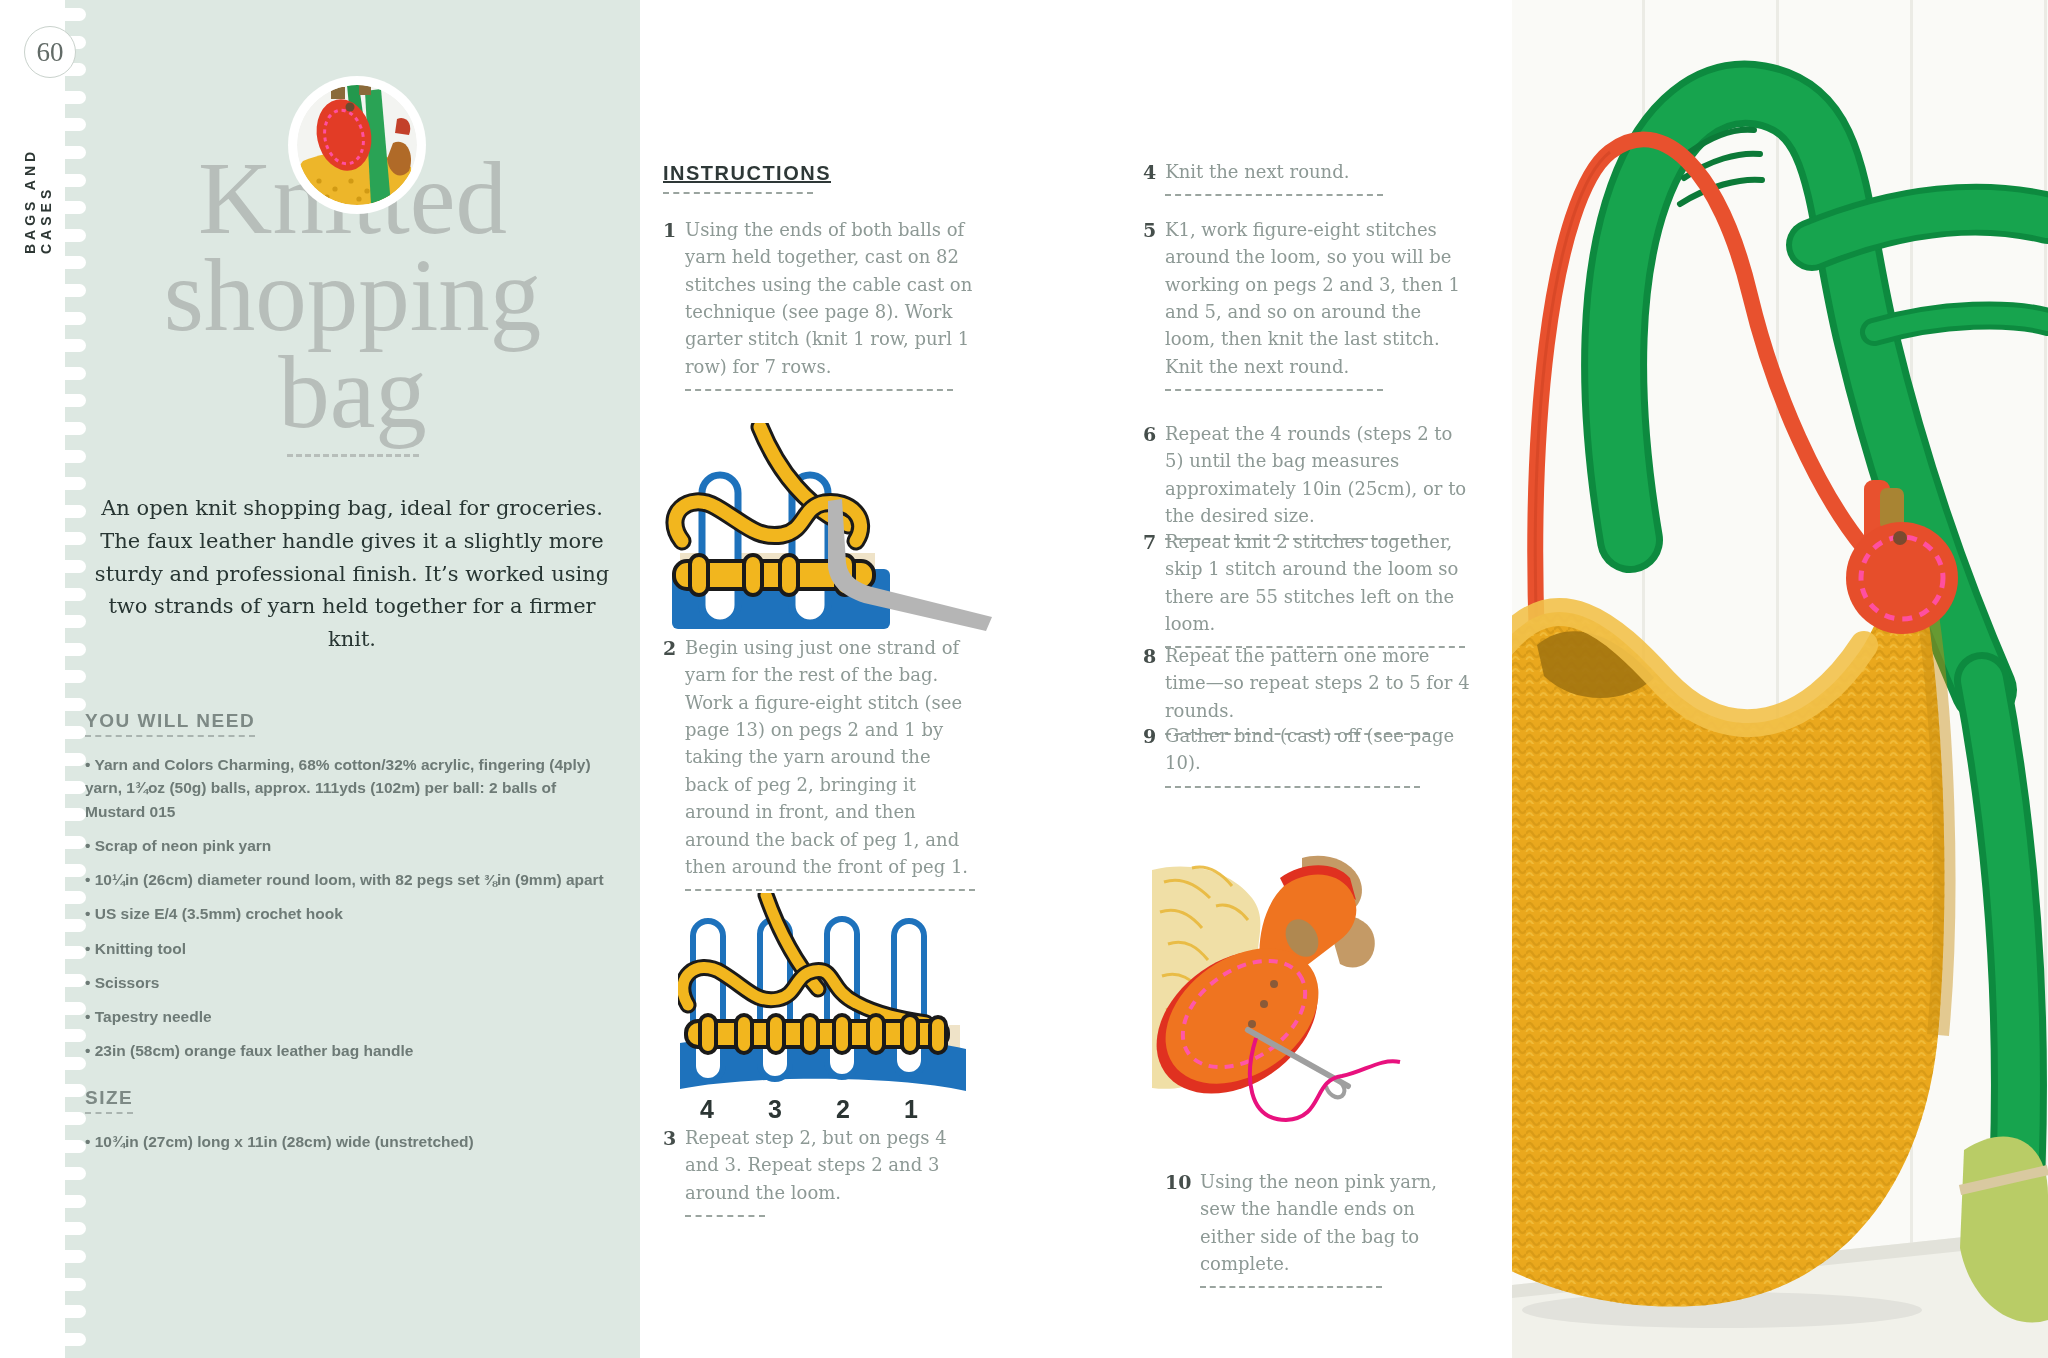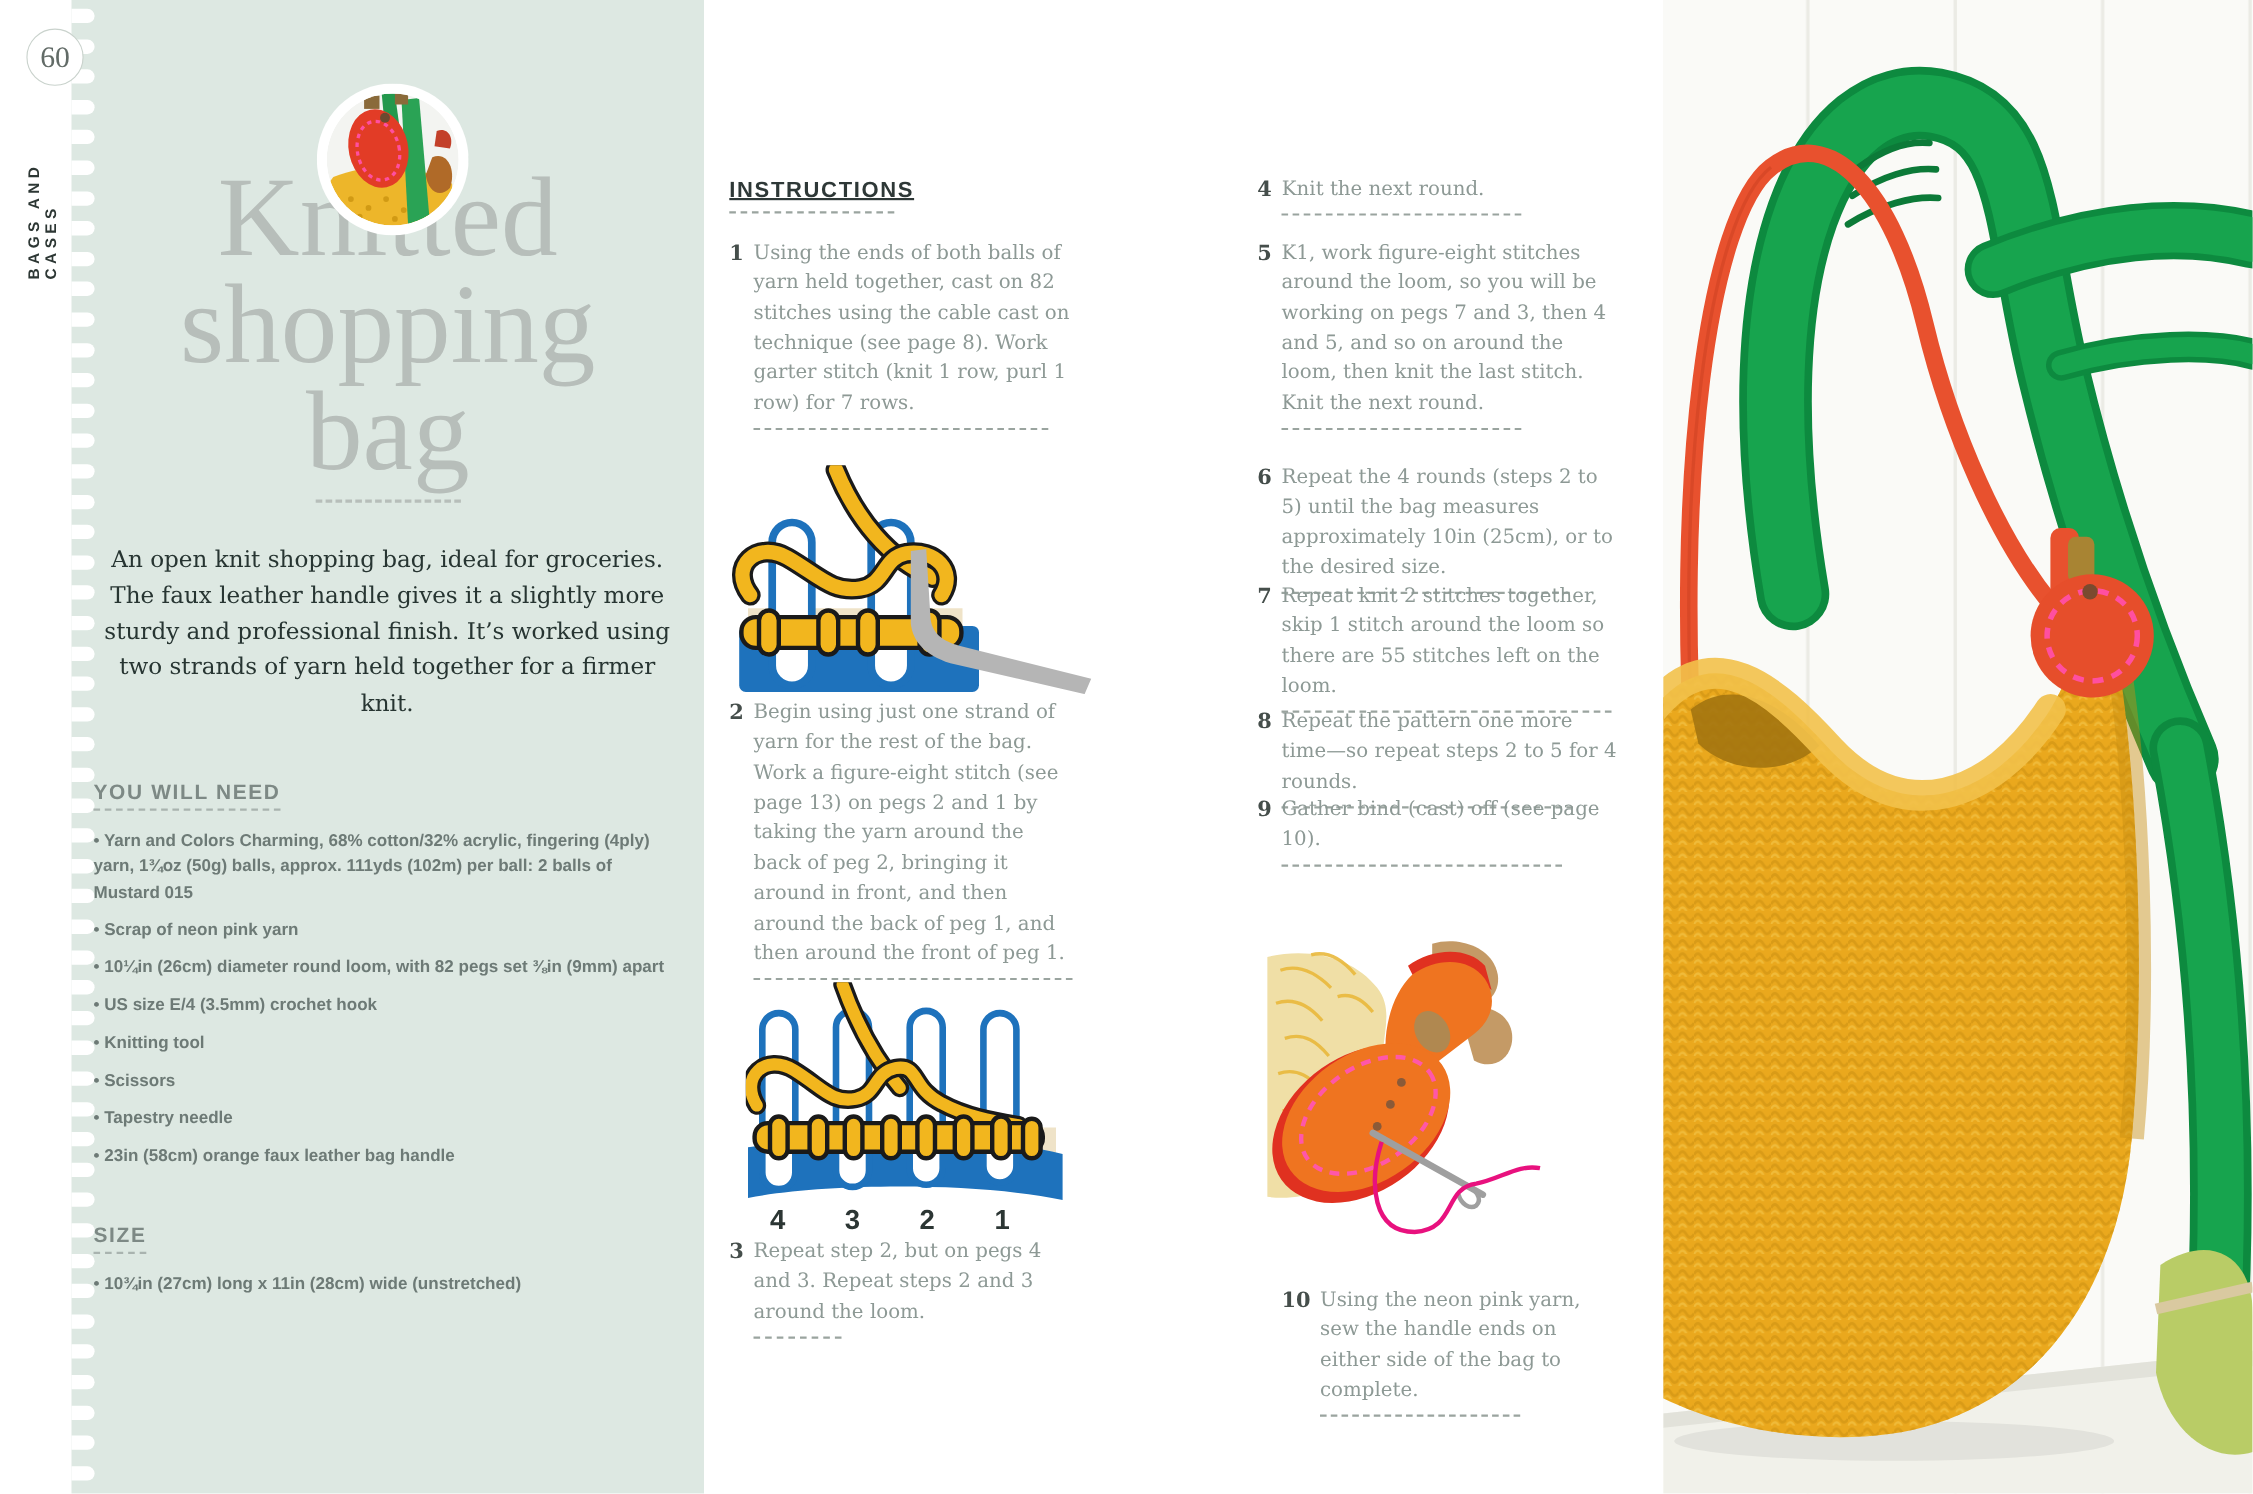--- a/index.html
+++ b/index.html
@@ -29,21 +29,21 @@
   .intro{position:absolute;left:92px;top:492px;width:520px;text-align:center;z-index:3;
         font-family:"DejaVu Serif",serif;font-size:21px;line-height:1.56;color:#273532;}
 
   .need-block{position:absolute;left:85px;top:710px;width:535px;text-align:left;z-index:3;}
   .mini-head{display:inline-block;font-size:19px;font-weight:700;letter-spacing:1.5px;color:#7d8985;
         padding-bottom:3px;border-bottom:2px dashed #a9b3af;}
   .need-list{margin:16px 0 0;padding:0;list-style:none;font-size:15.5px;font-weight:700;
         color:#6d7a76;line-height:1.5;}
   .need-list li{margin:0 0 11px;}
   .need-list li::before{content:"• ";}
-  .size-head{margin-top:50px;}
+  .size-head{margin-top:24px;}
 
   
   .col-head{position:absolute;font-size:20px;font-weight:700;letter-spacing:1.5px;color:#2e3837;text-decoration:underline;}
   .col-head .dash{border-top:2px dashed #9aa49f;margin-top:7px;}
   .step{position:absolute;display:flex;gap:9px;font-family:"DejaVu Serif",serif;font-size:18px;
         line-height:1.52;color:#8d9995;}
   .step .num{font-weight:700;color:#454e4b;font-size:19px;min-width:13px;}
   .step .dash{border-top:2px dashed #9aa49f;margin-top:9px;}
   .illus{position:absolute;}
 
@@ -262,21 +262,21 @@
     <span class="num">4</span>
     <div>
         <div>Knit the next round.</div>
       <div class="dash" style="width:218px"></div>
       </div>
   </div>
 
   <div class="step" style="left:1143px;top:216px;width:330px">
     <span class="num">5</span>
     <div>
-        <div>K1, work figure-eight stitches around the loom, so you will be working on pegs 7 and 3, then 4 and 5, and so on around the loom, then knit the last stitch.</div>
+        <div>K1, work figure-eight stitches around the loom, so you will be working on pegs 2 and 3, then 1 and 5, and so on around the loom, then knit the last stitch.</div>
       <div>Knit the next round.</div>
       <div class="dash" style="width:218px"></div>
       </div>
   </div>
 
   <div class="step" style="left:1143px;top:420px;width:330px">
     <span class="num">6</span>
     <div>
         <div>Repeat the 4 rounds (steps 2 to 5) until the bag measures approximately 10in (25cm), or to the desired size.</div>
       <div class="dash" style="width:262px"></div>

